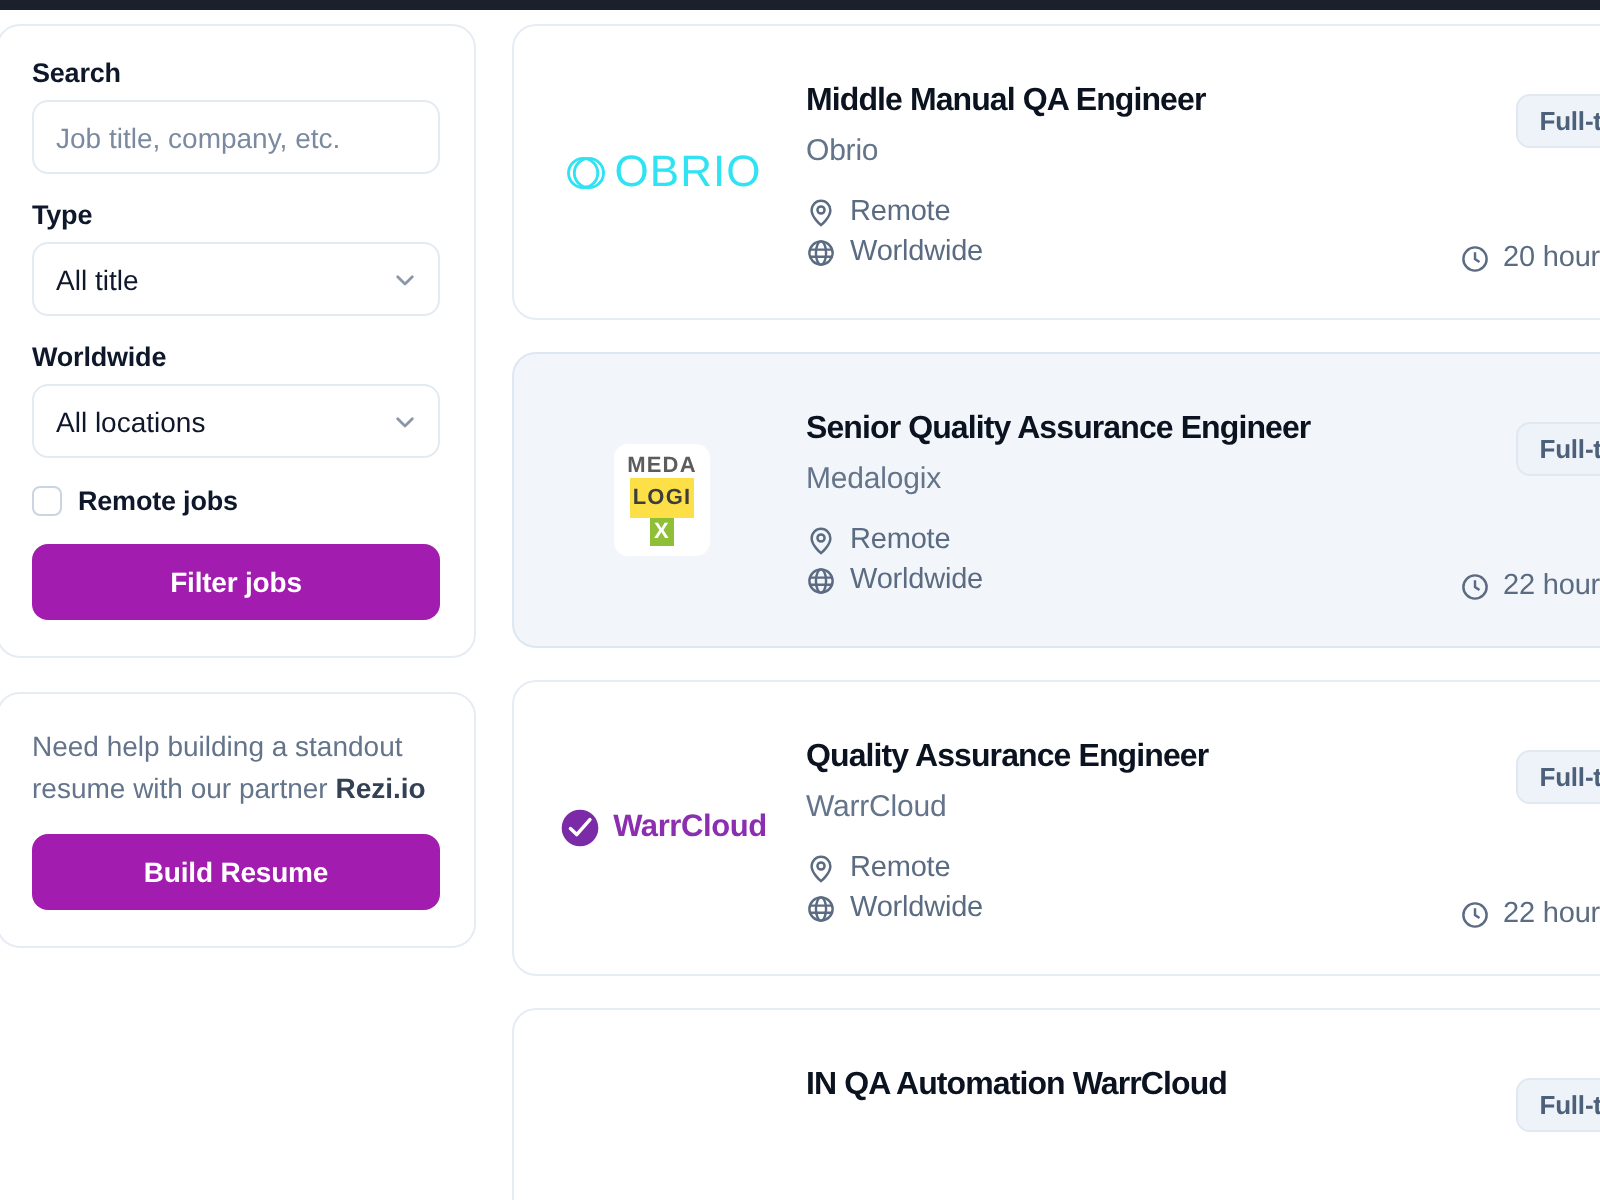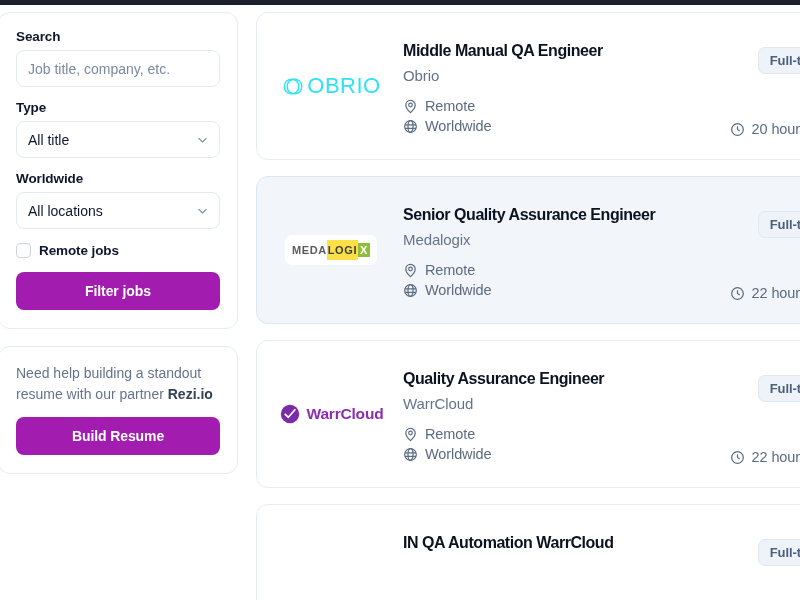--- a/index.html
+++ b/index.html
@@ -259,20 +259,21 @@
 
   .logo-medalogix {
     background: #ffffff;
     border-radius: 7px;
     padding: 5px 7px;
     display: flex;
     align-items: center;
     font-size: 11px;
     font-weight: 700;
     letter-spacing: 0.6px;
+    flex-direction: column;
   }
   .logo-medalogix .m-a { color: #5c5c5c; }
   .logo-medalogix .m-b { color: #3d3d3d; background: #fde047; padding: 4px 1px; }
   .logo-medalogix .m-c { color: #ffffff; background: #8fbf36; padding: 1px 2px; }
 
   .logo-warrcloud {
     display: flex;
     align-items: center;
     gap: 6px;
   }

